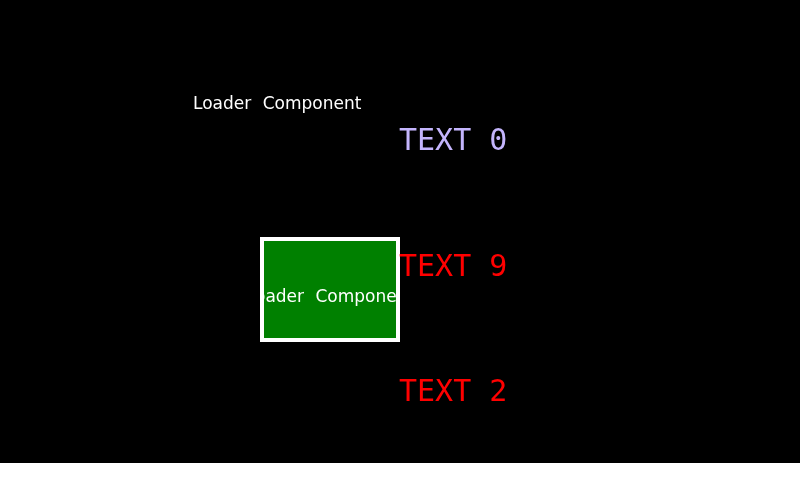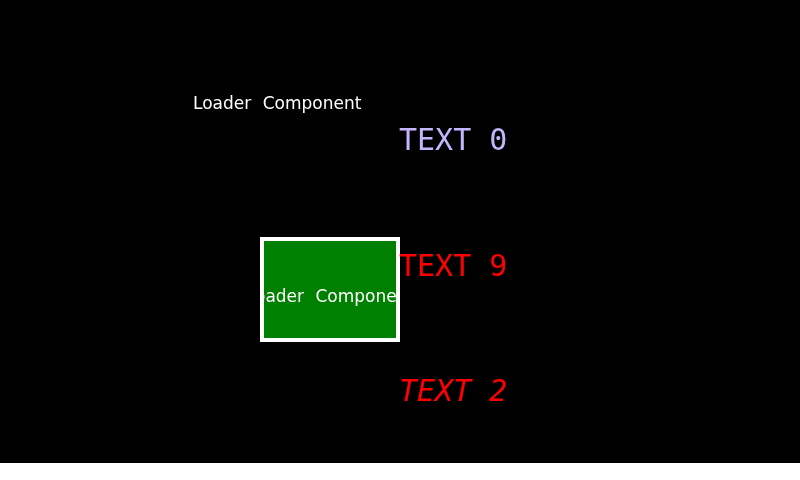--- a/index.html
+++ b/index.html
@@ -78,21 +78,21 @@
 
   <div class="standalone-label" style="color: rgb(255, 255, 255);">Loader Component</div>
 
   <div class="loader-box" style="background: rgb(0, 128, 0); border-color: rgb(255, 255, 255);">
     <span class="loader-box-label" style="color: rgb(255, 255, 255);">Loader Component</span>
   </div>
 
   <div class="text-list">
     <div class="list-item" style="color: #c4b5fd;">TEXT 0</div>
     <div class="list-item" style="color: rgb(255, 0, 0);">TEXT 9</div>
-    <div class="list-item" style="color: rgb(255, 0, 0); font-style: italic;">TEXT 2</div>
+    <div class="list-item" style="color: rgb(255, 0, 0);">TEXT 2</div>
     
     
     
     
     
     
     
   </div>
 
 </div>

